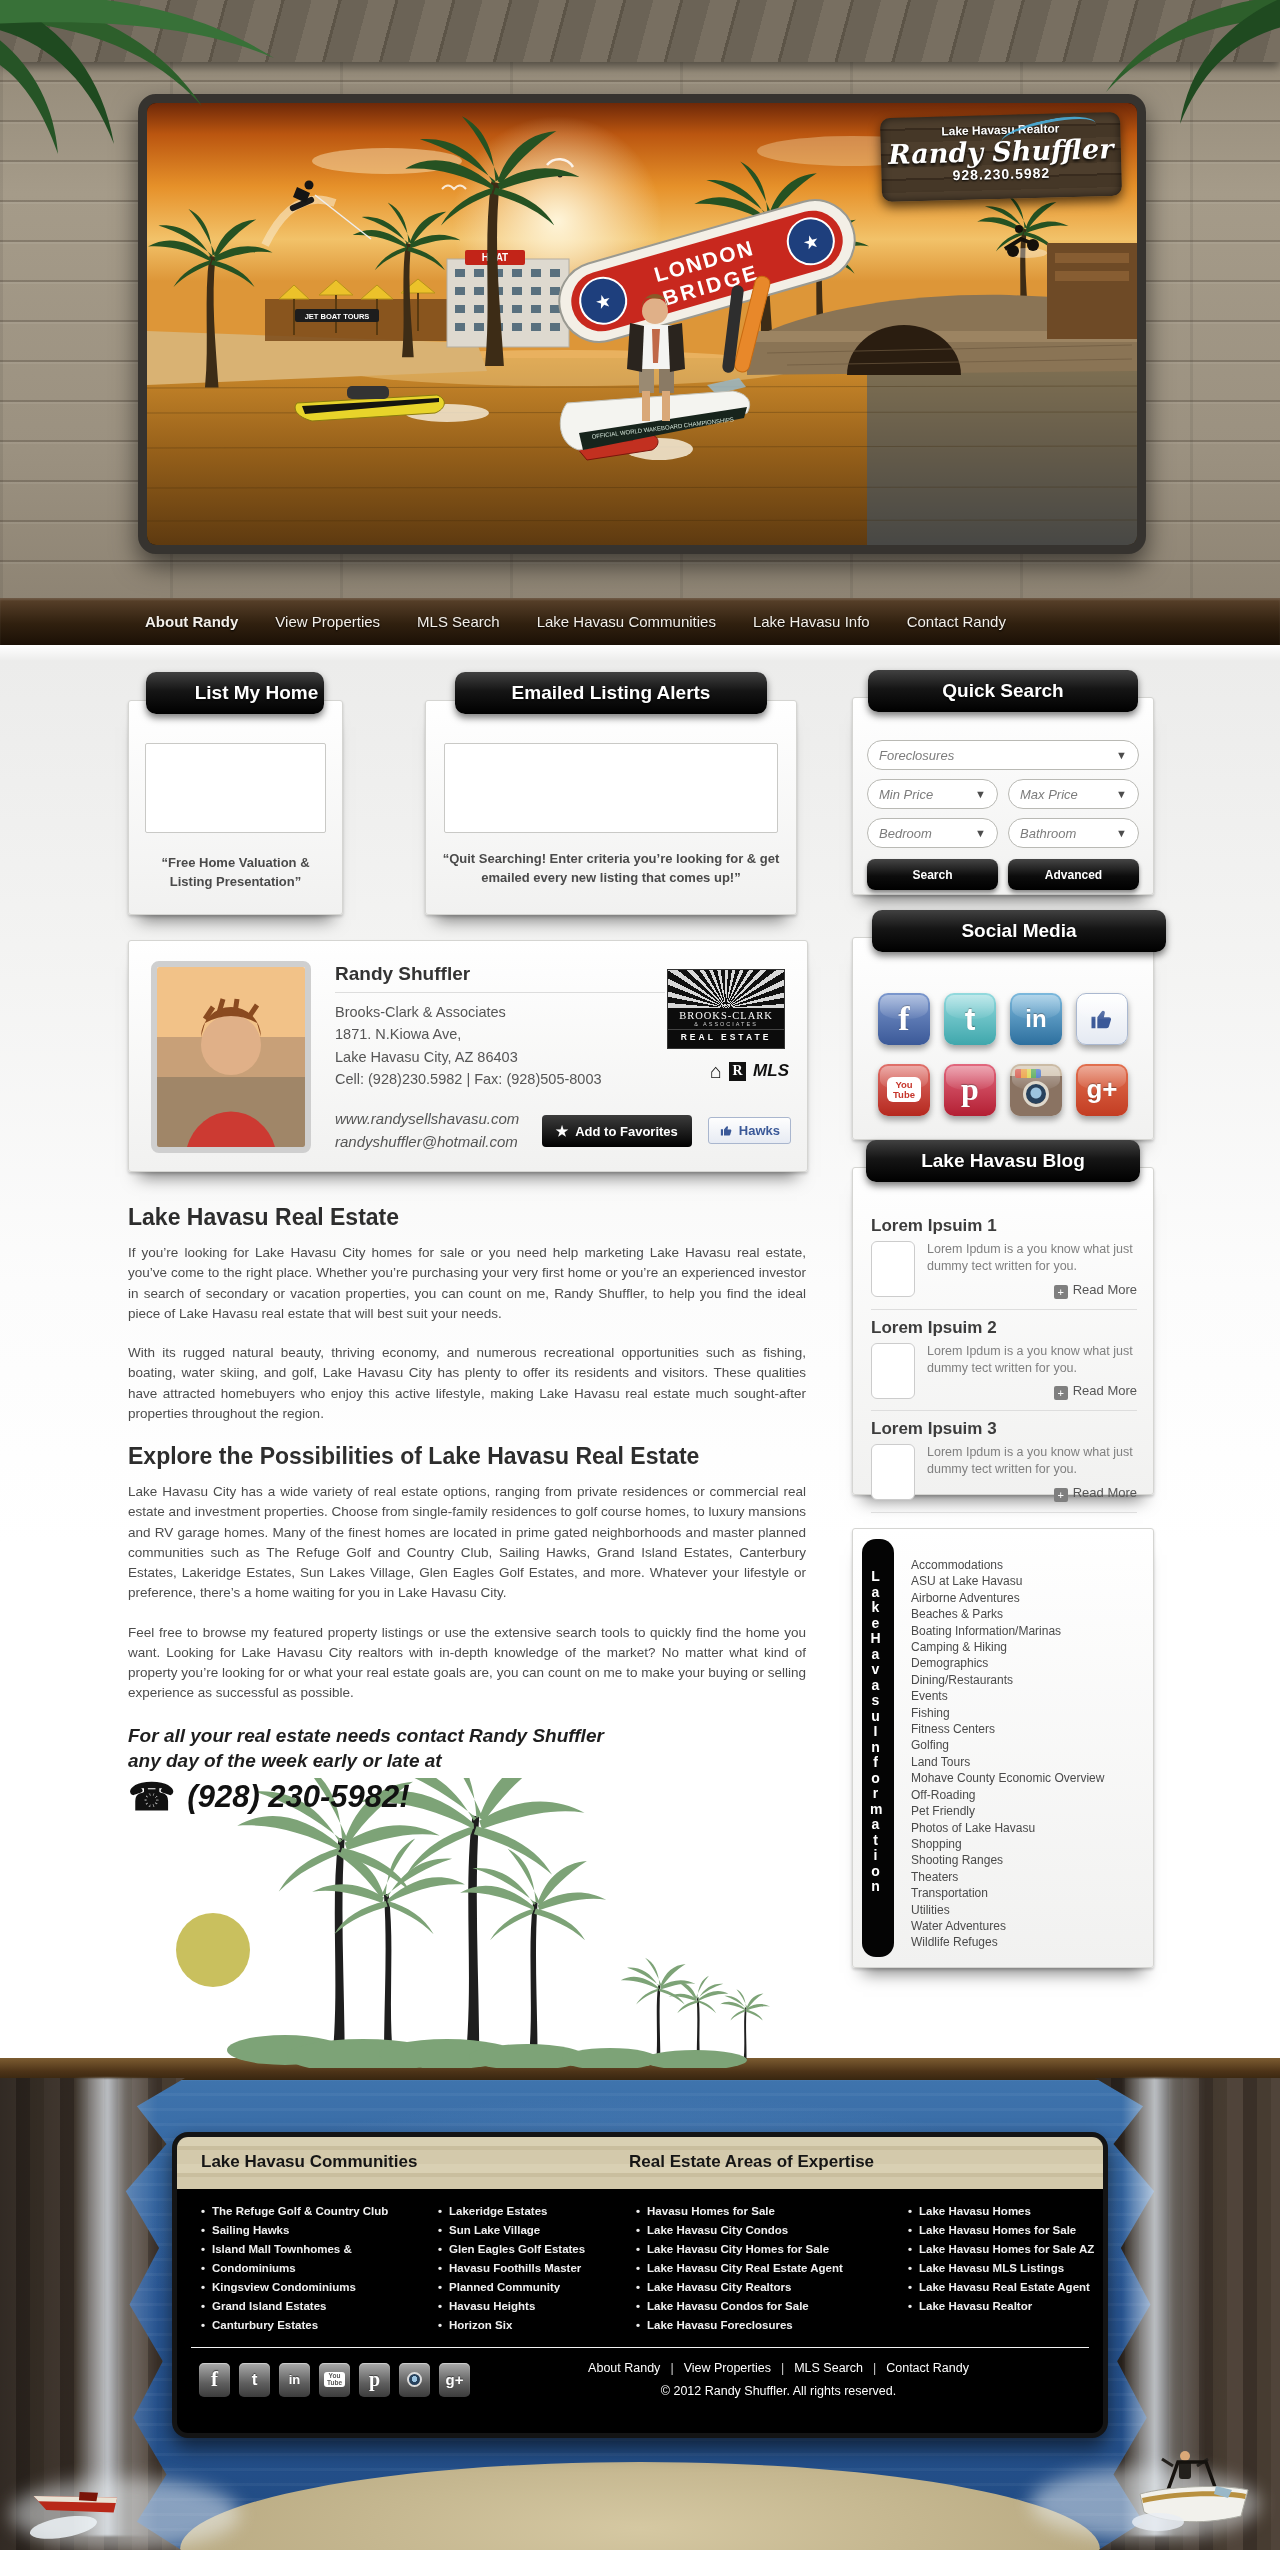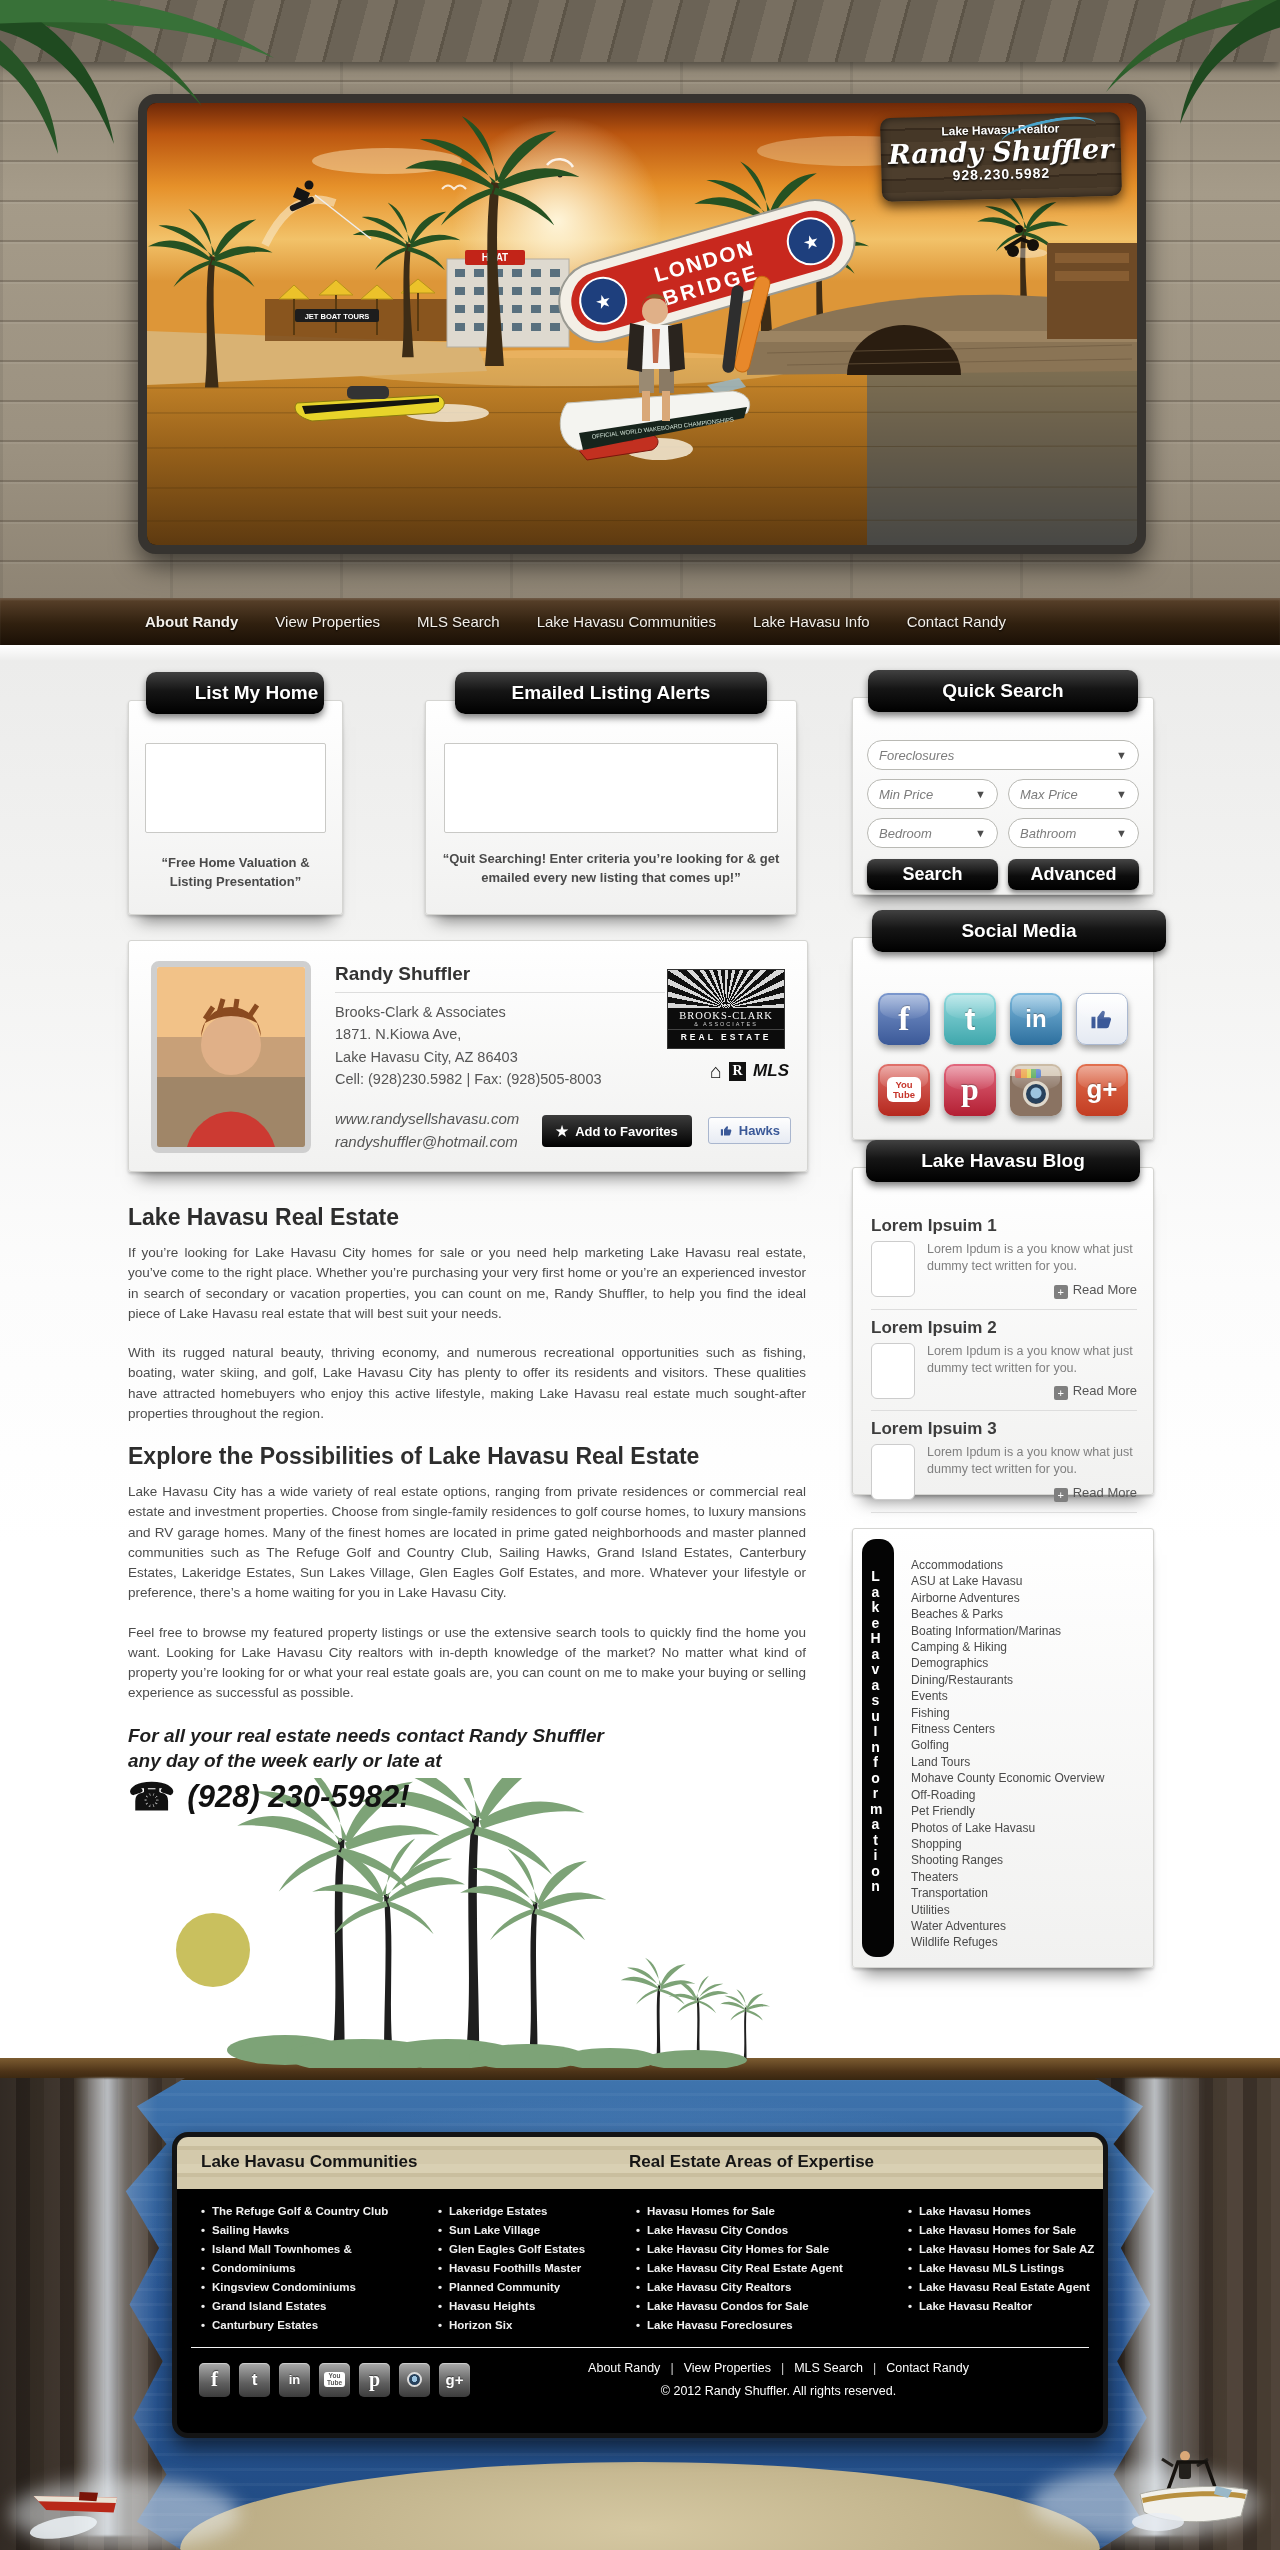--- a/index.html
+++ b/index.html
@@ -61,21 +61,21 @@
 
   
   .qs-body { position:absolute; left:14px; right:14px; top:42px; }
   .sel { display:flex; align-items:center; justify-content:space-between; height:30px;
     background:#fff; border:1px solid #b9b9b4; border-radius:15px; padding:0 11px;
     font-style:italic; color:#7c7c7c; font-size:13px; margin-bottom:9px; }
   .sel .arr { font-style:normal; font-size:11px; color:#4c4c4c; }
   .qs-row { display:flex; gap:10px; }
   .qs-row .sel { flex:1; }
   .btn-black { flex:1; height:31px; border:none; border-radius:8px; color:#fff; font-weight:bold;
-    font-size:18px; background:linear-gradient(180deg,#454545,#0c0c0c 55%,#000);
+    font-size:12px; background:linear-gradient(180deg,#454545,#0c0c0c 55%,#000);
     box-shadow:0 3px 4px rgba(0,0,0,.45); cursor:pointer; }
 
   
   .agent-photo { position:absolute; left:22px; top:20px; width:160px; height:192px;
     border:6px solid #cfcfcf; border-radius:8px; overflow:hidden; }
   .agent-text { position:absolute; left:206px; top:22px; width:330px; }
   .agent-name { font-size:19px; font-weight:bold; color:#333; padding-bottom:7px; border-bottom:1px solid #ddd; margin-bottom:8px; }
   .agent-line { font-size:14.5px; color:#555; line-height:1.55; }
   .agent-bottom { position:absolute; left:206px; right:16px; bottom:18px; display:flex; align-items:center; gap:16px; }
   .agent-web { font-style:italic; font-size:15px; color:#555; line-height:1.5; flex:1; }

